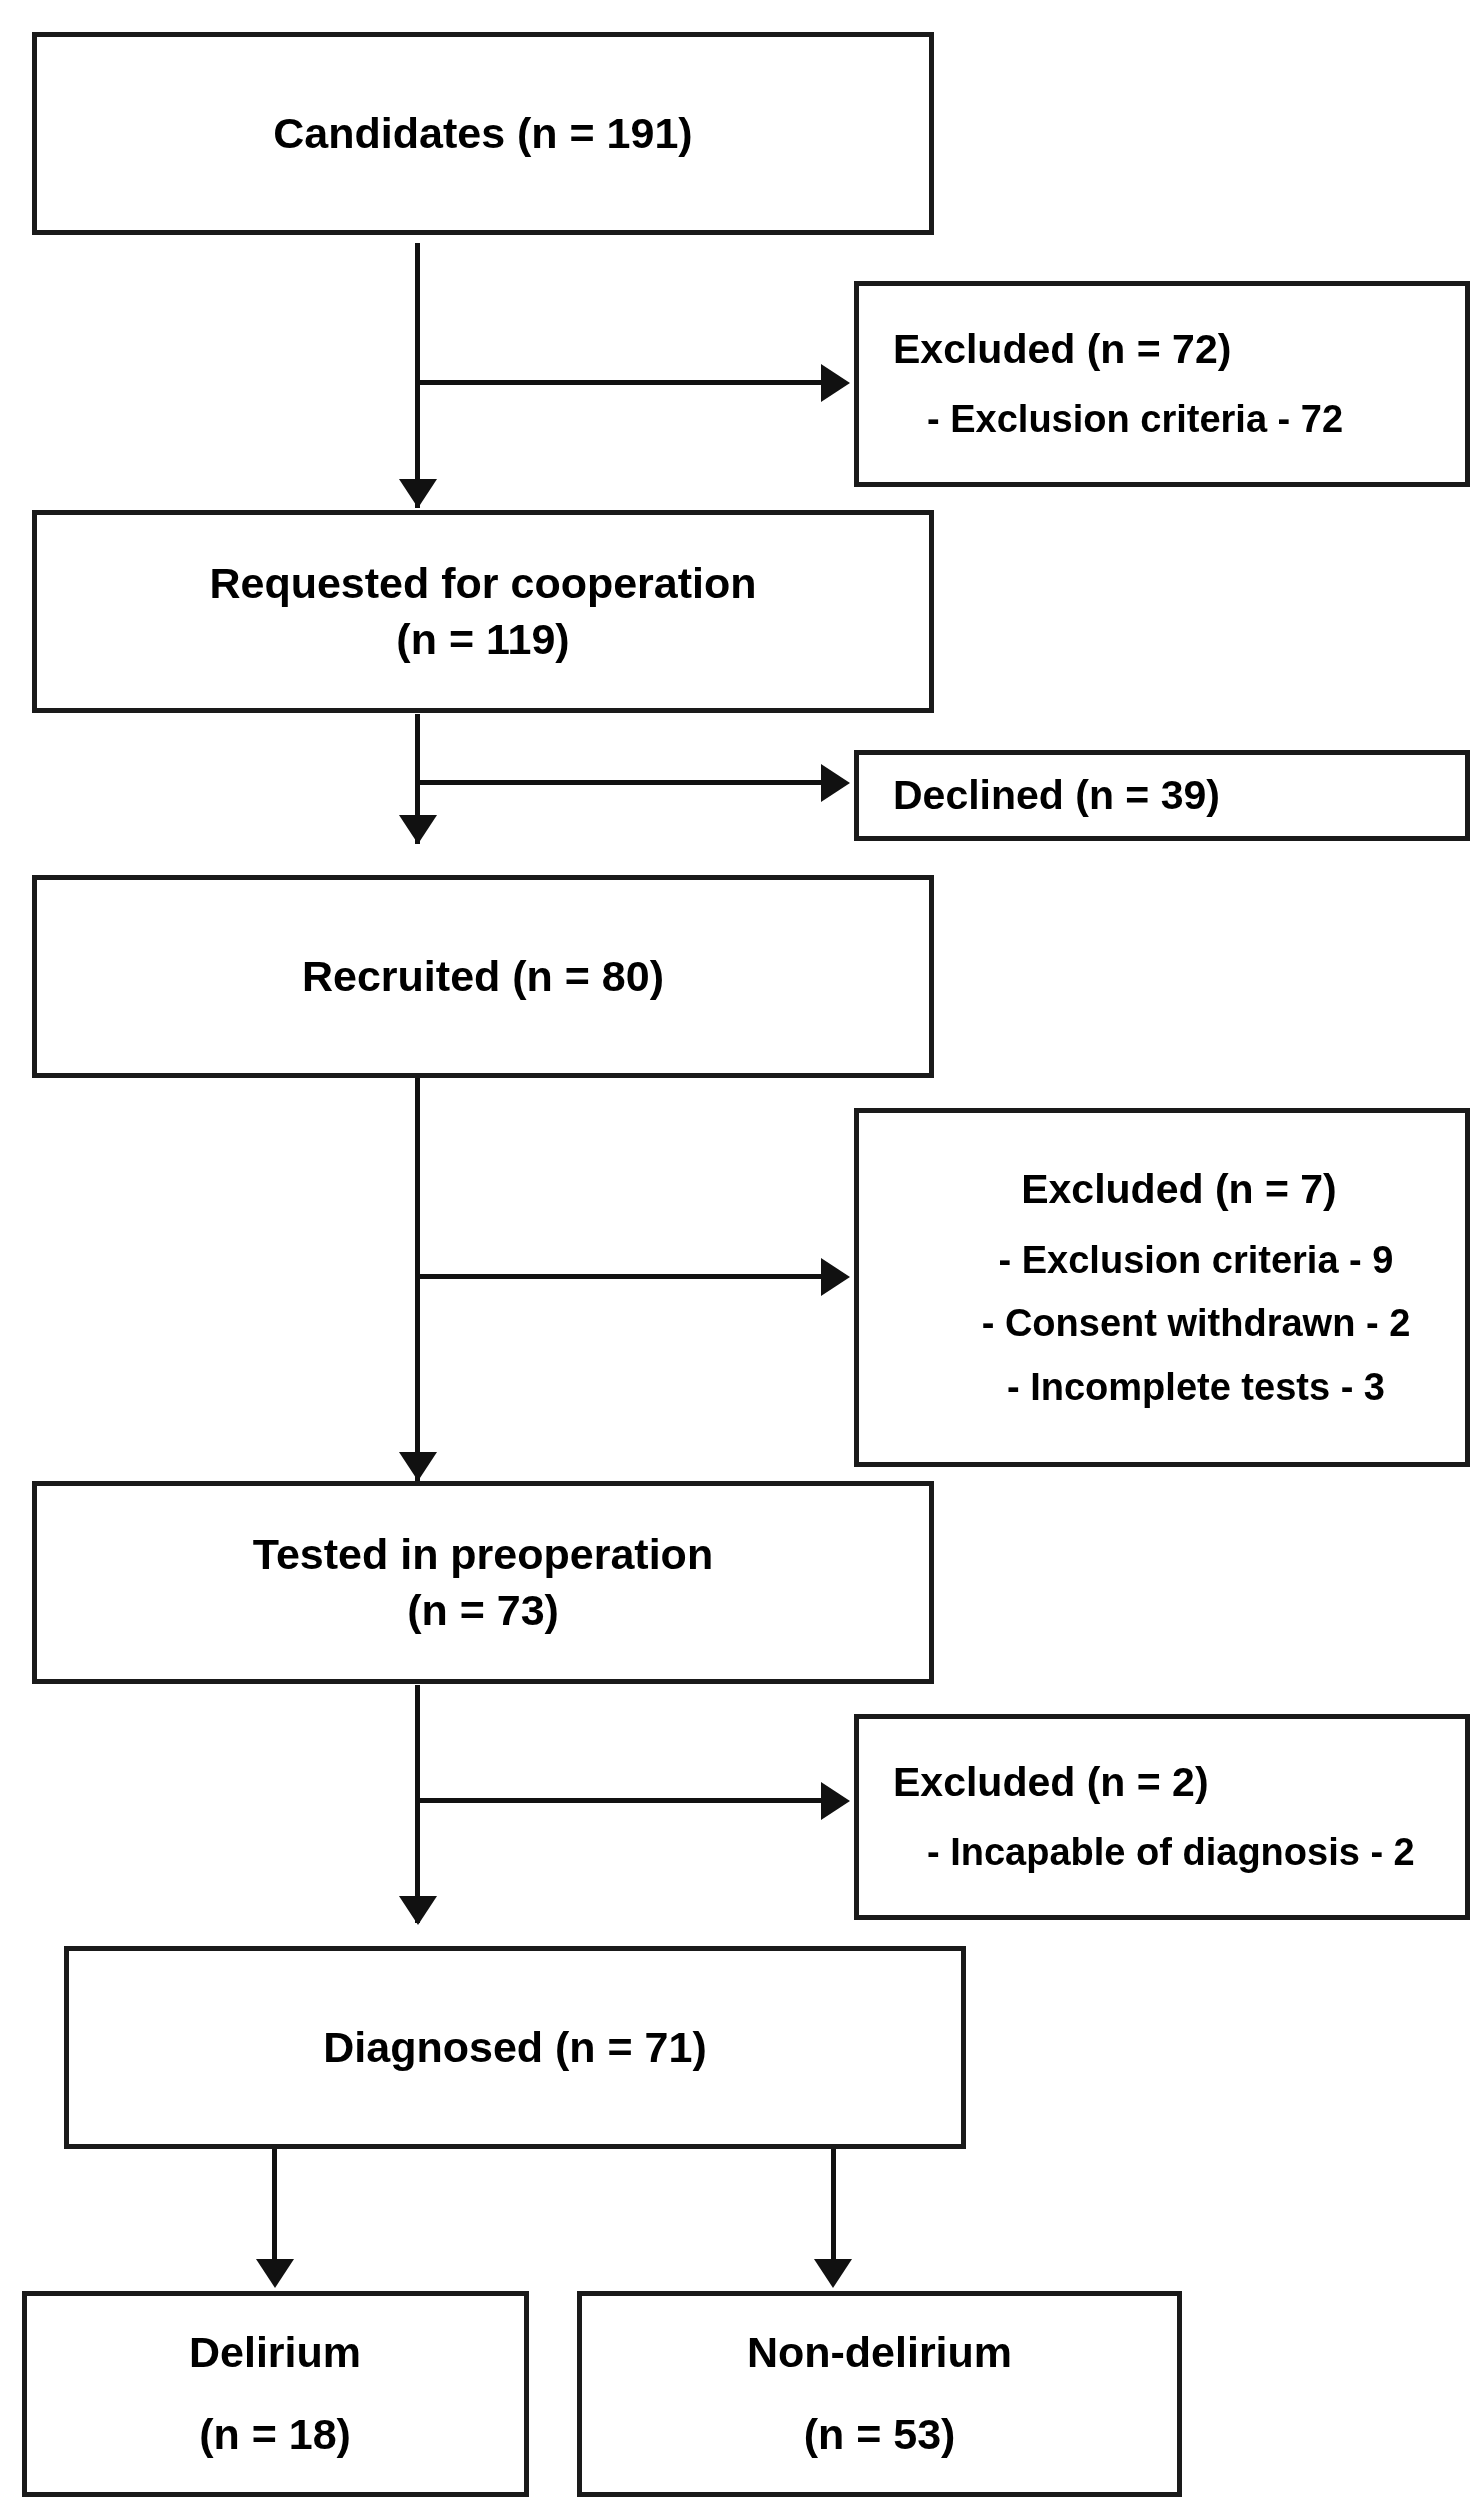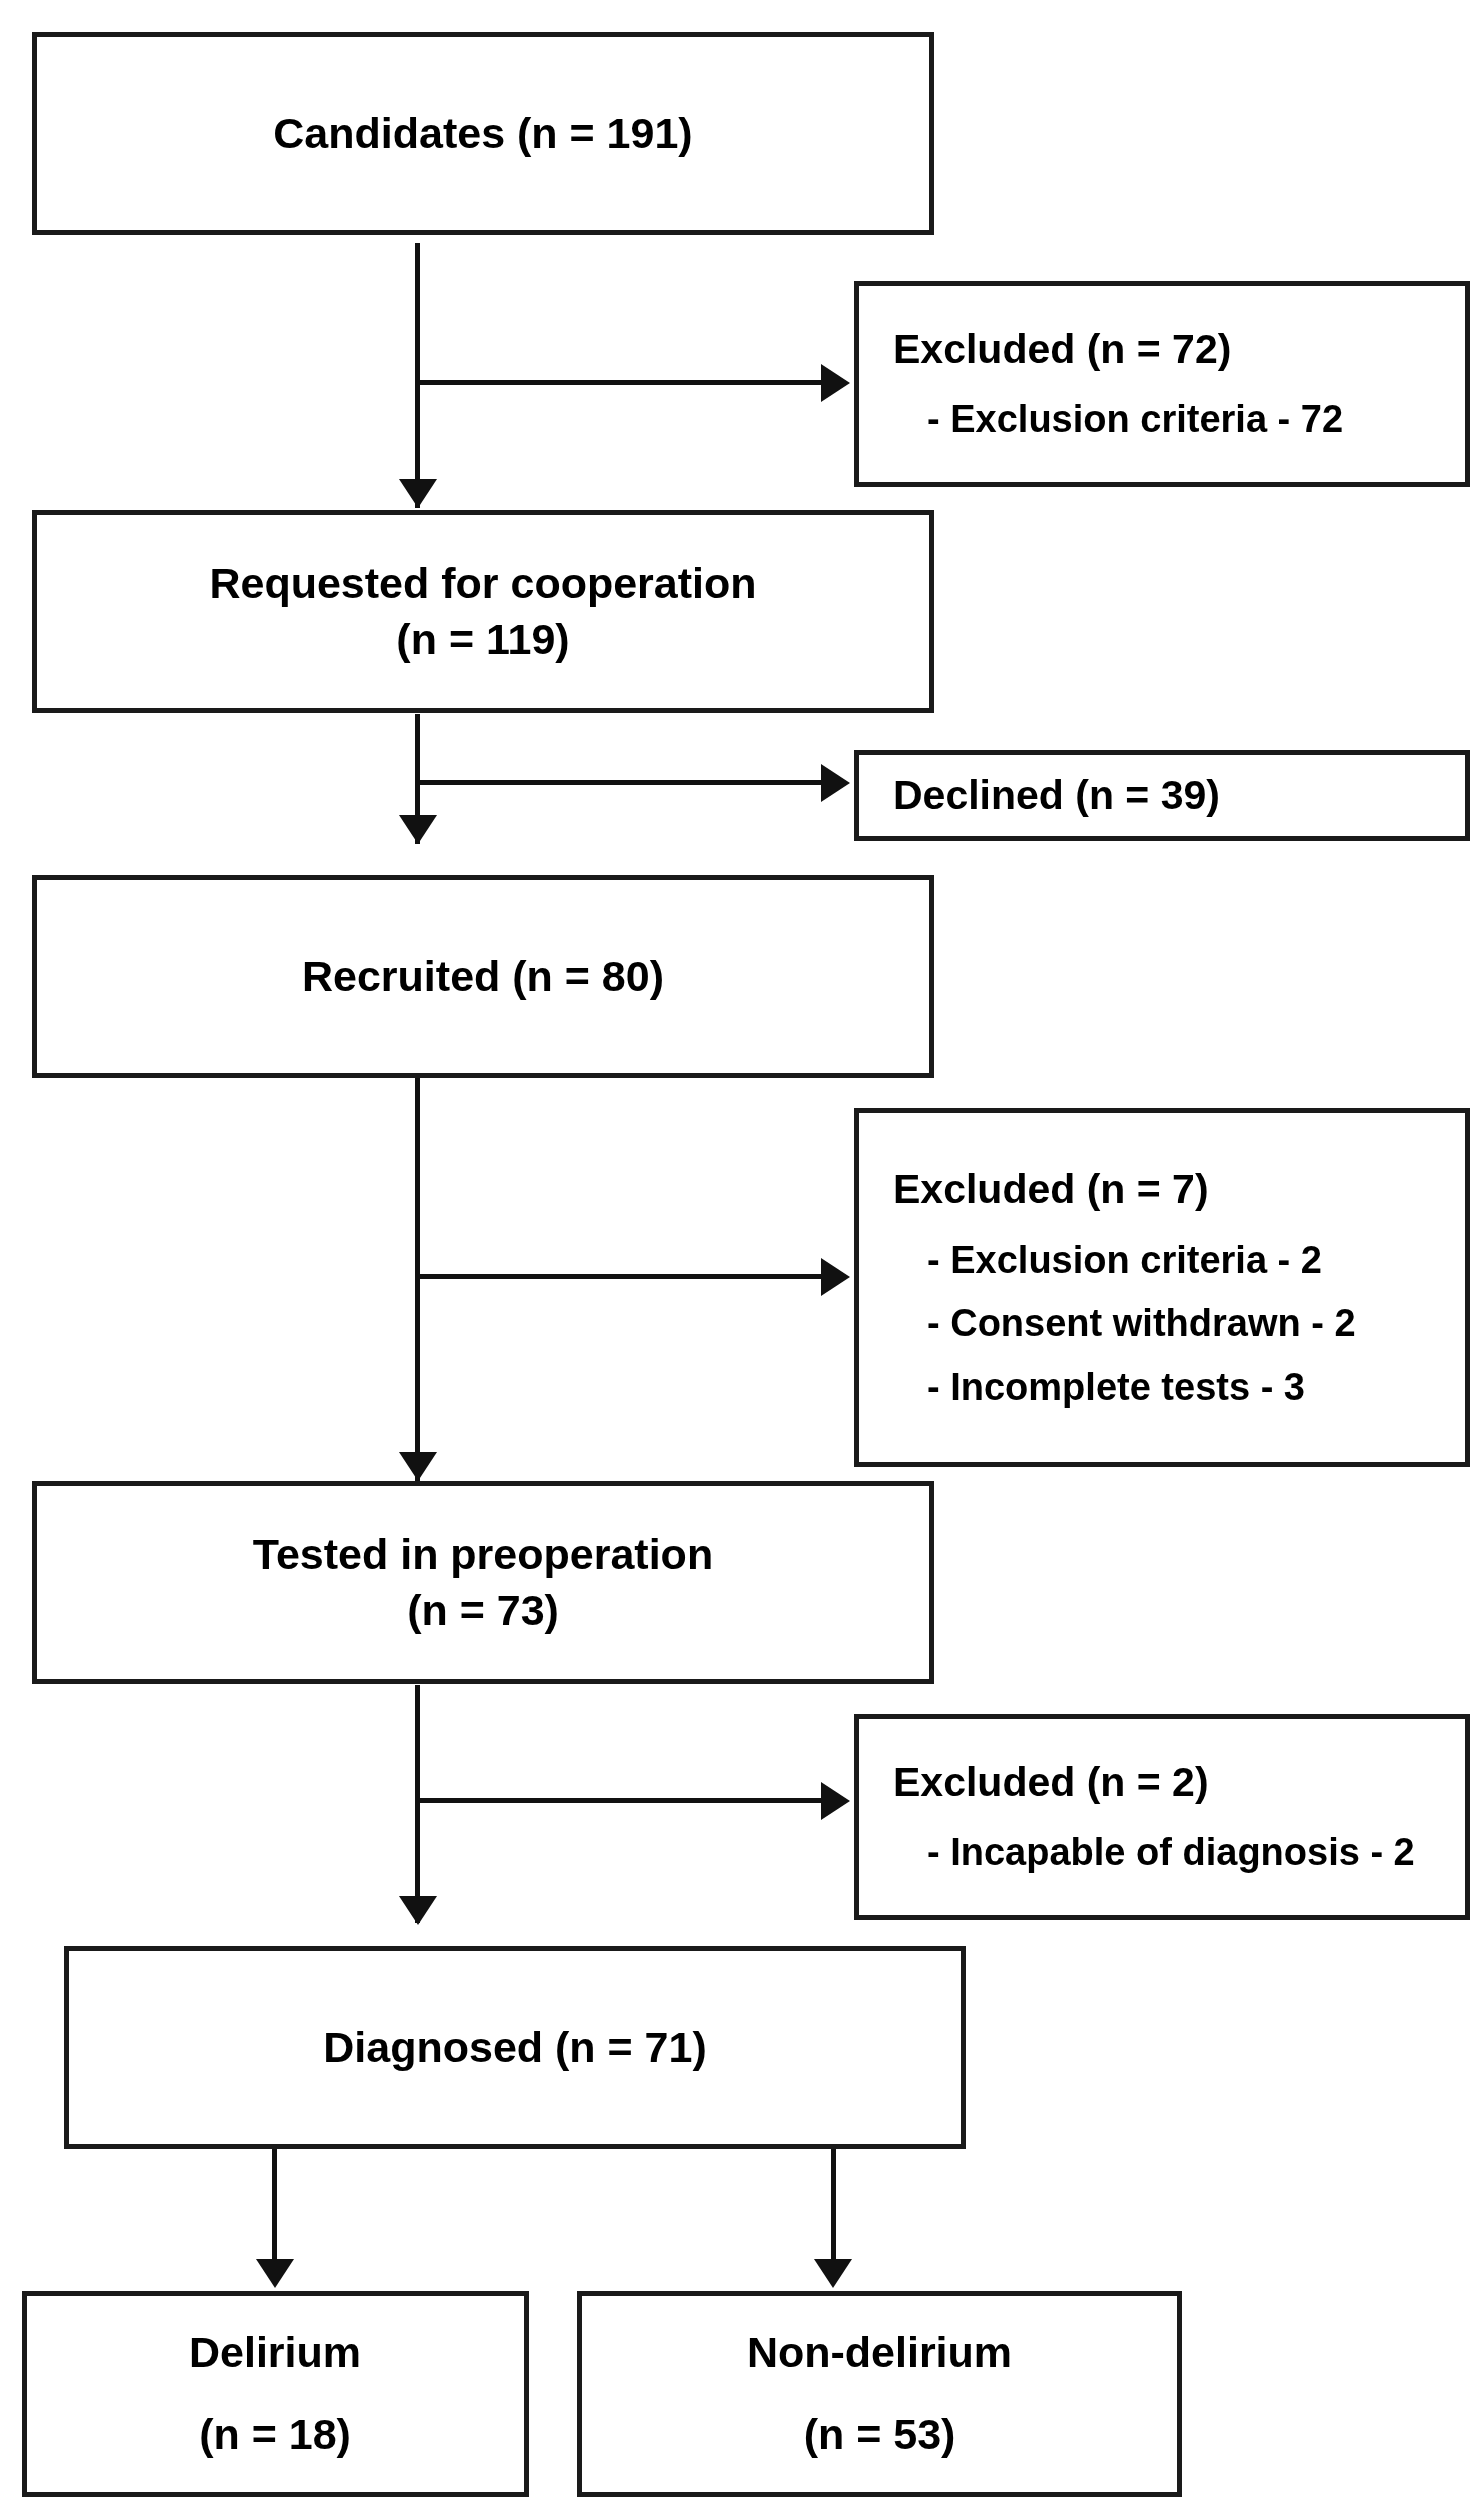--- a/index.html
+++ b/index.html
@@ -133,23 +133,23 @@
   <div class="node center" style="left:32px; top:875px; width:902px; height:203px;">
     <div class="node-line main-title">Recruited (n = 80)</div>
   </div>
 
   <div class="vline" style="left:415px; top:1078px; height:403px;"></div>
   <div class="arrow-down" style="left:399px; top:1452px;"></div>
 
   <div class="hline" style="left:415px; top:1274px; width:430px;"></div>
   <div class="arrow-right" style="left:821px; top:1258px;"></div>
 
-  <div class="node left" style="left:854px; top:1108px; width:616px; height:359px;">
+  <div class="node left" style="left:854px; top:1108px; width:616px; height:359px;align-items:center;">
     <div class="node-line side-title side-body">Excluded (n = 7)</div>
-    <div class="bullet pad-l2" style="margin-top:20px;">- Exclusion criteria - 2</div>
+    <div class="bullet pad-l2" style="margin-top:20px;">- Exclusion criteria - 9</div>
     <div class="bullet pad-l2" style="margin-top:14px;">- Consent withdrawn - 2</div>
     <div class="bullet pad-l2" style="margin-top:14px;">- Incomplete tests - 3</div>
   </div>
 
   <div class="node center" style="left:32px; top:1481px; width:902px; height:203px;">
     <div class="node-line main-title">Tested in preoperation</div>
     <div class="node-line main-title">(n =  73)</div>
   </div>
 
   <div class="vline" style="left:415px; top:1685px; height:238px;"></div>

